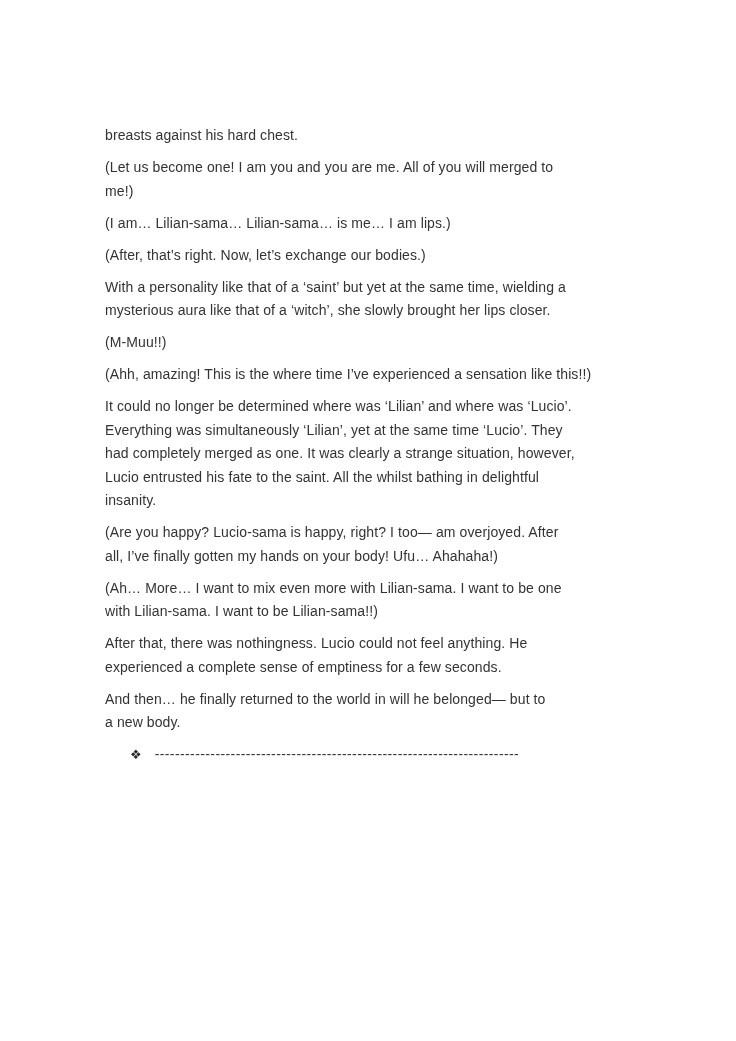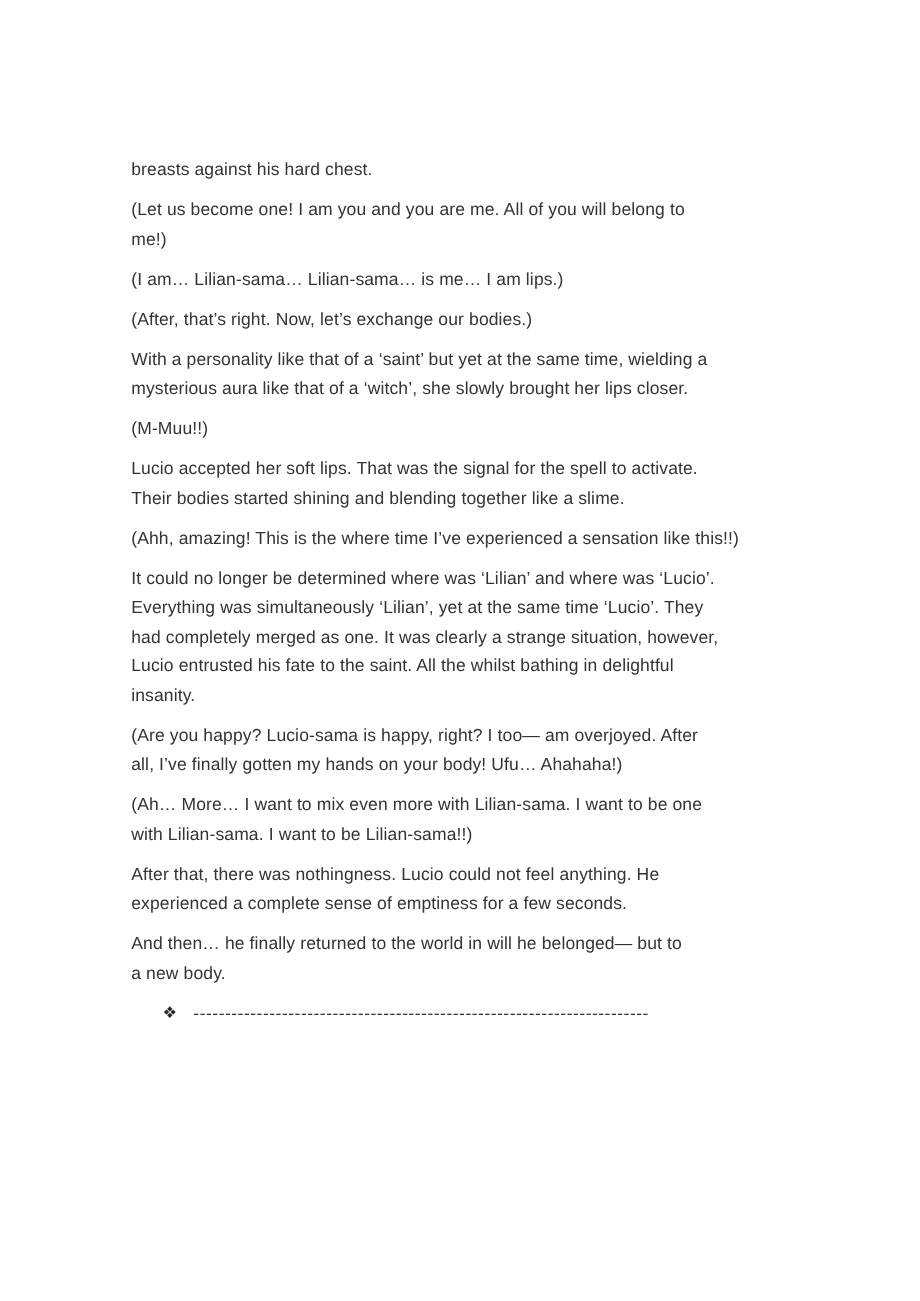--- a/index.html
+++ b/index.html
@@ -48,29 +48,27 @@
     letter-spacing: 0.4px;
     color: #3a3a3a;
   }
 </style>
 </head>
 <body>
 
 <div class="page">
   <div class="content">
     <p>breasts against his hard chest.</p>
-    <p>(Let us become one! I am you and you are me. All of you will belong to
+    <p>(Let us become one! I am you and you are me. All of you will merged to
 me!)</p>
     <p>(I am… Lilian-sama… Lilian-sama… is me… I am lips.)</p>
     <p>(After, that’s right. Now, let’s exchange our bodies.)</p>
     <p>With a personality like that of a ‘saint’ but yet at the same time, wielding a
 mysterious aura like that of a ‘witch’, she slowly brought her lips closer.</p>
     <p>(M-Muu!!)</p>
-    <p>Lucio accepted her soft lips. That was the signal for the spell to activate.
-Their bodies started shining and blending together like a slime.</p>
     <p>(Ahh, amazing! This is the where time I’ve experienced a sensation like this!!)</p>
     <p>It could no longer be determined where was ‘Lilian’ and where was ‘Lucio’.
 Everything was simultaneously ‘Lilian’, yet at the same time ‘Lucio’. They
 had completely merged as one. It was clearly a strange situation, however,
 Lucio entrusted his fate to the saint. All the whilst bathing in delightful
 insanity.</p>
     <p>(Are you happy? Lucio-sama is happy, right? I too— am overjoyed. After
 all, I’ve finally gotten my hands on your body! Ufu… Ahahaha!)</p>
     <p>(Ah… More… I want to mix even more with Lilian-sama. I want to be one
 with Lilian-sama. I want to be Lilian-sama!!)</p>

